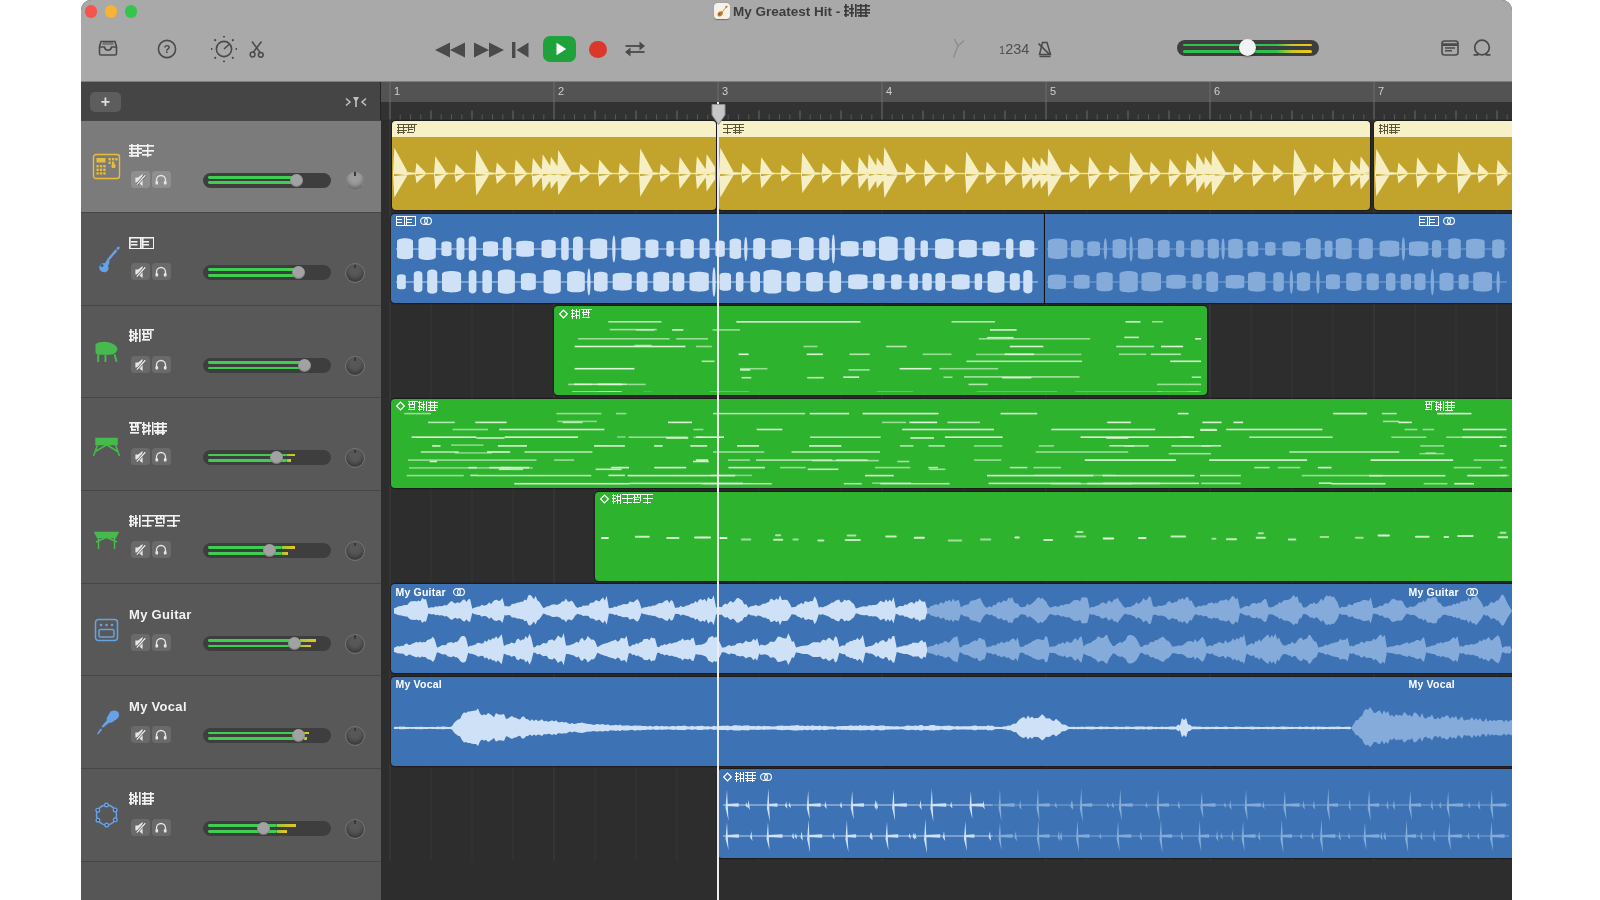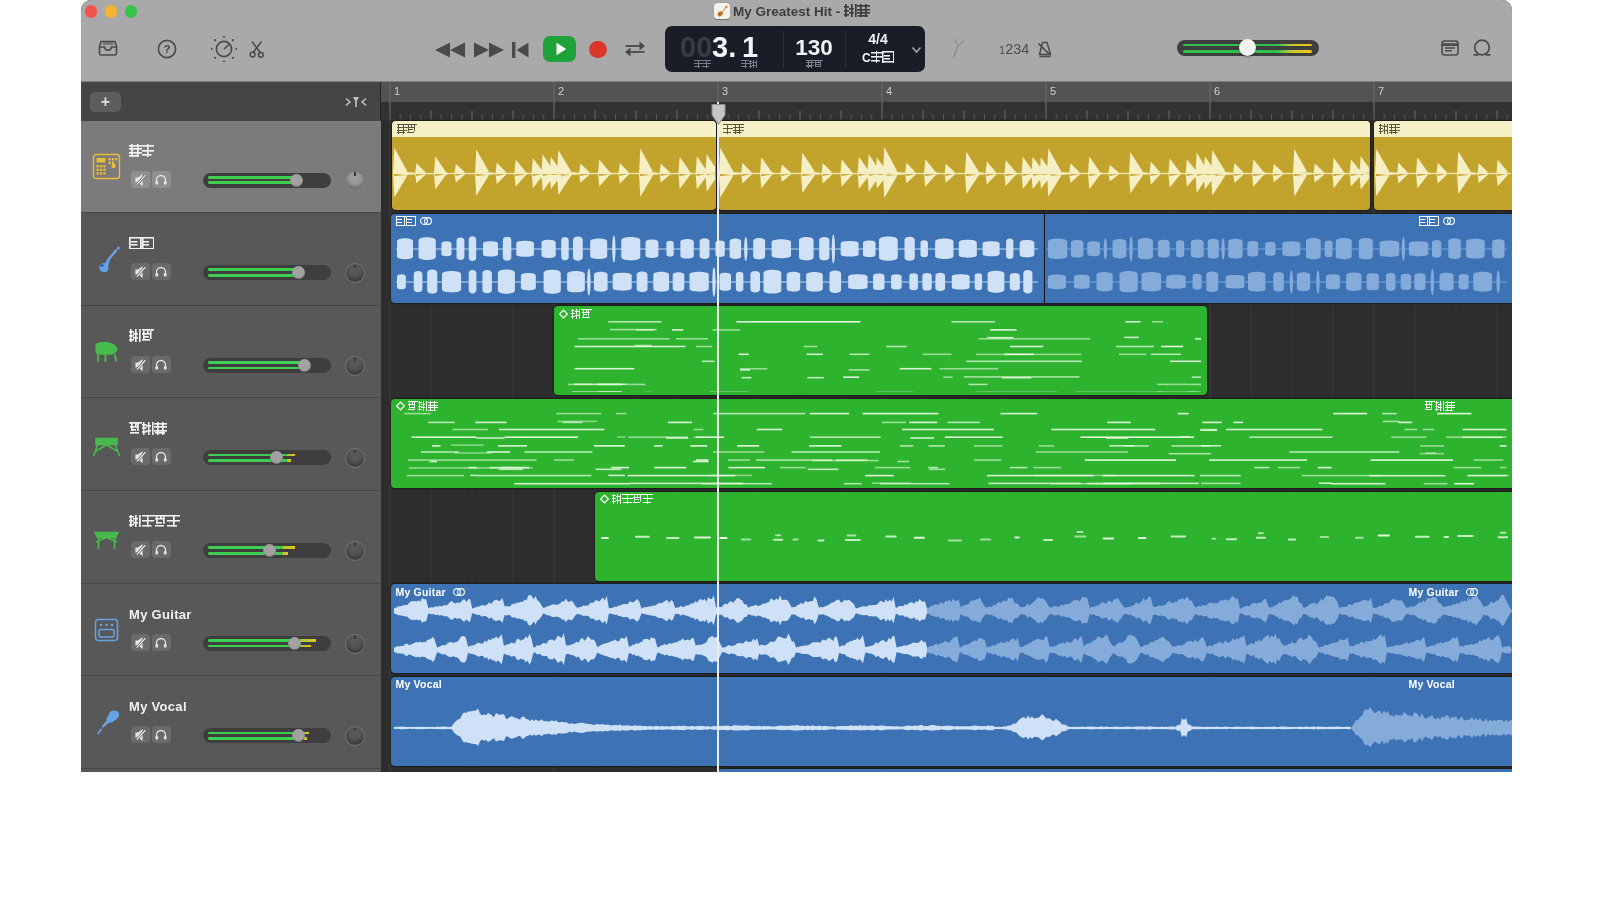--- a/index.html
+++ b/index.html
@@ -1,15 +1,15 @@
 <!DOCTYPE html>
 <html><head><meta charset="utf-8"><style>
 *{margin:0;padding:0;box-sizing:border-box}
 html,body{width:1600px;height:900px;background:#fff;font-family:"Liberation Sans",sans-serif;overflow:hidden}
-.win{position:absolute;left:81px;top:0;width:1431px;height:772px;background:#2d2d2d;border-radius:10px 10px 0 0;overflow:hidden}
+.win{position:absolute;left:81px;top:0;width:1431px;height:900px;background:#2d2d2d;border-radius:10px 10px 0 0;overflow:hidden}
 .abs{position:absolute}
 .tbar{position:absolute;left:0;top:0;width:1431px;height:82px;background:#a9a9a9;border-bottom:1px solid #7e7e7e}
 .tl-dot{position:absolute;top:5px;width:12.5px;height:12.5px;border-radius:50%}
 .title{position:absolute;top:4px;left:652px;font-size:13.5px;font-weight:bold;color:#3c3c3c;white-space:nowrap}
 .ticon{position:absolute;left:633px;top:3px;width:16px;height:16px;border-radius:3.5px;background:#f5f2ea;box-shadow:0 .5px 1px rgba(0,0,0,.35)}
 .lcd{position:absolute;left:584px;top:25.5px;width:260px;height:46.5px;background:#191d27;border-radius:7px;color:#f4f5f7}
 .lcd .sep{position:absolute;top:5px;bottom:5px;width:1px;background:#2c3140}
 .lcdlab{position:absolute;font-size:8.5px;color:#777d8b;bottom:3px}
 .cj{display:inline-block;width:0.98em;height:0.98em;background-repeat:no-repeat;vertical-align:-0.1em}
 .ka{background:linear-gradient(currentColor,currentColor) 50% 0/13% 100%,linear-gradient(currentColor,currentColor) 0 8%/100% 13%,linear-gradient(currentColor,currentColor) 0 50%/100% 13%,linear-gradient(currentColor,currentColor) 10% 92%/80% 13%;background-repeat:no-repeat}
@@ -94,35 +94,20 @@
     </svg>
     <div class="abs" style="left:508px;top:40.5px;width:17.5px;height:17.5px;border-radius:50%;background:#dc372b"></div>
     <svg class="abs" style="left:541px;top:40px" width="26" height="18" viewBox="0 0 26 18">
       <g stroke="#4a4a4a" stroke-width="1.8" fill="#4a4a4a">
         <path d="M3.5 6h17" fill="none"></path>
         <path d="M17.5 1.5 23 6l-5.5 4.5z" stroke="none"></path>
         <path d="M22.5 12h-17" fill="none"></path>
         <path d="M8.5 7.5 3 12l5.5 4.5z" stroke="none"></path>
       </g>
     </svg>
-    <div class="lcd">
-      <div class="abs" style="left:15px;top:5px;font-size:29px;font-weight:bold;color:#363b47;letter-spacing:0">00</div>
-      <div class="abs" style="left:47px;top:5px;font-size:29px;font-weight:bold;color:#f3f4f6">3.<span style="letter-spacing:0"> 1</span></div>
-      <div class="lcdlab" style="left:29px"><i class="cj ka"></i><i class="cj ka"></i></div>
-      <div class="lcdlab" style="left:76px"><i class="cj ka"></i><i class="cj kc"></i></div>
-      <div class="sep" style="left:118px"></div>
-      <div class="abs" style="left:118px;width:62px;top:9px;font-size:22.5px;font-weight:bold;text-align:center;color:#f3f4f6">130</div>
-      <div class="lcdlab" style="left:141px"><i class="cj ke"></i><i class="cj kd"></i></div>
-      <div class="sep" style="left:180px"></div>
-      <div class="abs" style="left:180px;width:66px;top:5px;font-size:14px;font-weight:bold;text-align:center;color:#f3f4f6">4/4</div>
-      <div class="abs" style="left:180px;width:66px;top:25px;font-size:12px;font-weight:bold;text-align:center;color:#f3f4f6">C<i class="cj ka"></i><i class="cj kb"></i></div>
-      <svg class="abs" style="left:246px;top:20px" width="11" height="8" viewBox="0 0 11 8">
-        <path d="M1.5 1.5 5.5 6 9.5 1.5" fill="none" stroke="#9aa0ad" stroke-width="1.7"></path>
-      </svg>
-    </div>
     <svg class="abs" style="left:864px;top:37px" width="22" height="22" viewBox="0 0 22 22">
       <g fill="none" stroke="#8e8e8e" stroke-width="1.5">
         <path d="M8.5 20.5 13 9M13 9 9.5 2M13 9l6-5.5"></path>
       </g>
     </svg>
     <div class="abs" style="left:918px;top:41px;font-size:14.5px;color:#4e4e4e"><span style="font-size:11px">1</span>234</div>
     <svg class="abs" style="left:954px;top:40px" width="20" height="19" viewBox="0 0 20 19">
       <g fill="none" stroke="#4a4a4a" stroke-width="1.5">
         <path d="M7.5 2.5h4.5l3.5 12h-11zM4 14.5h11.5M4.5 16.5h11"></path>
         <path d="M3.5 3.5l11 11" stroke-width="1.7"></path>

